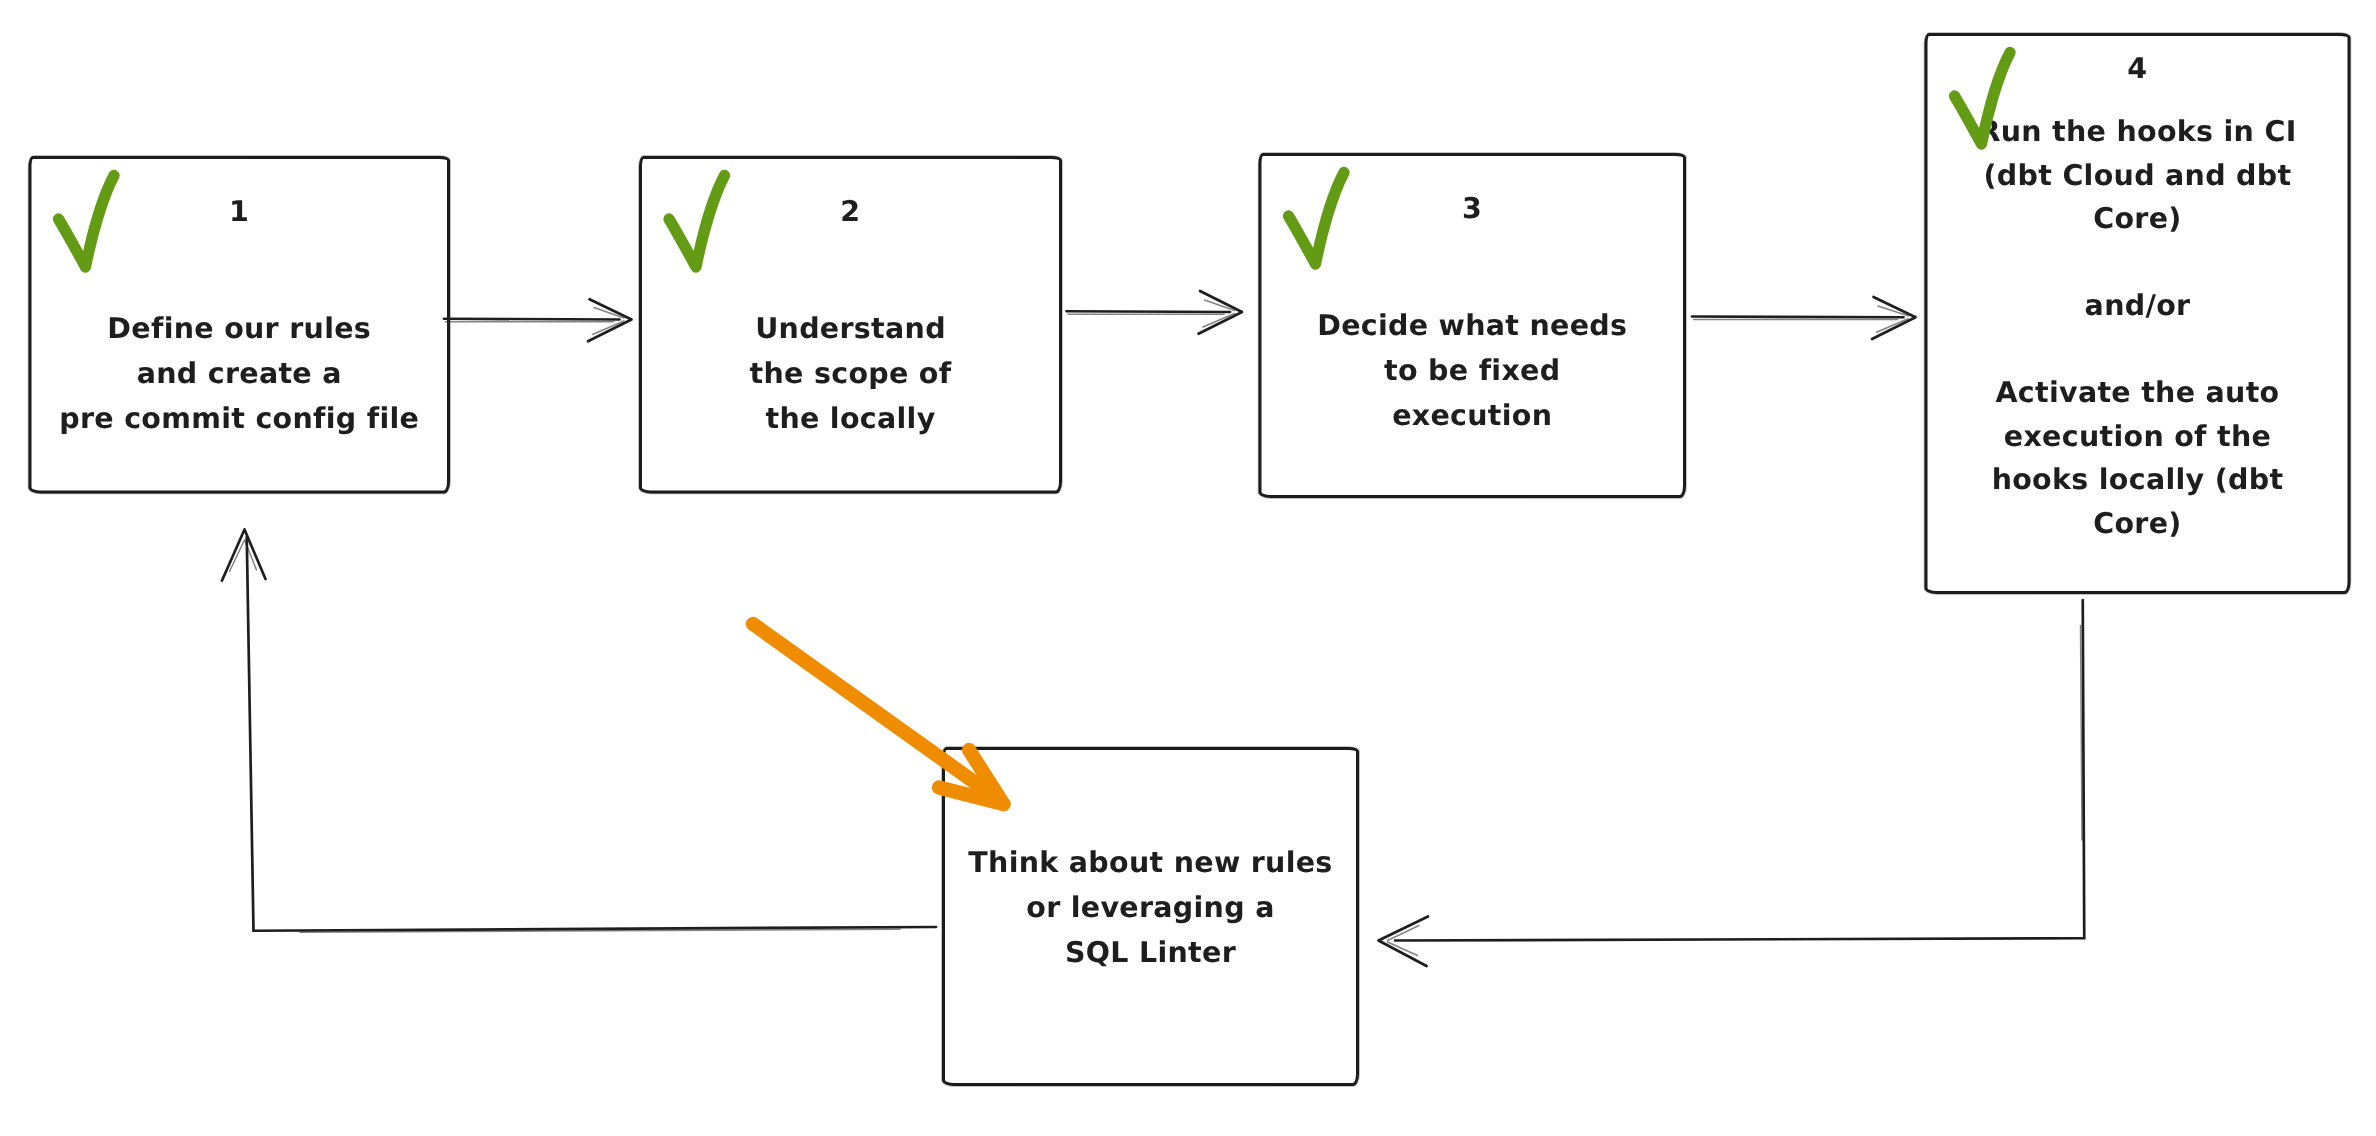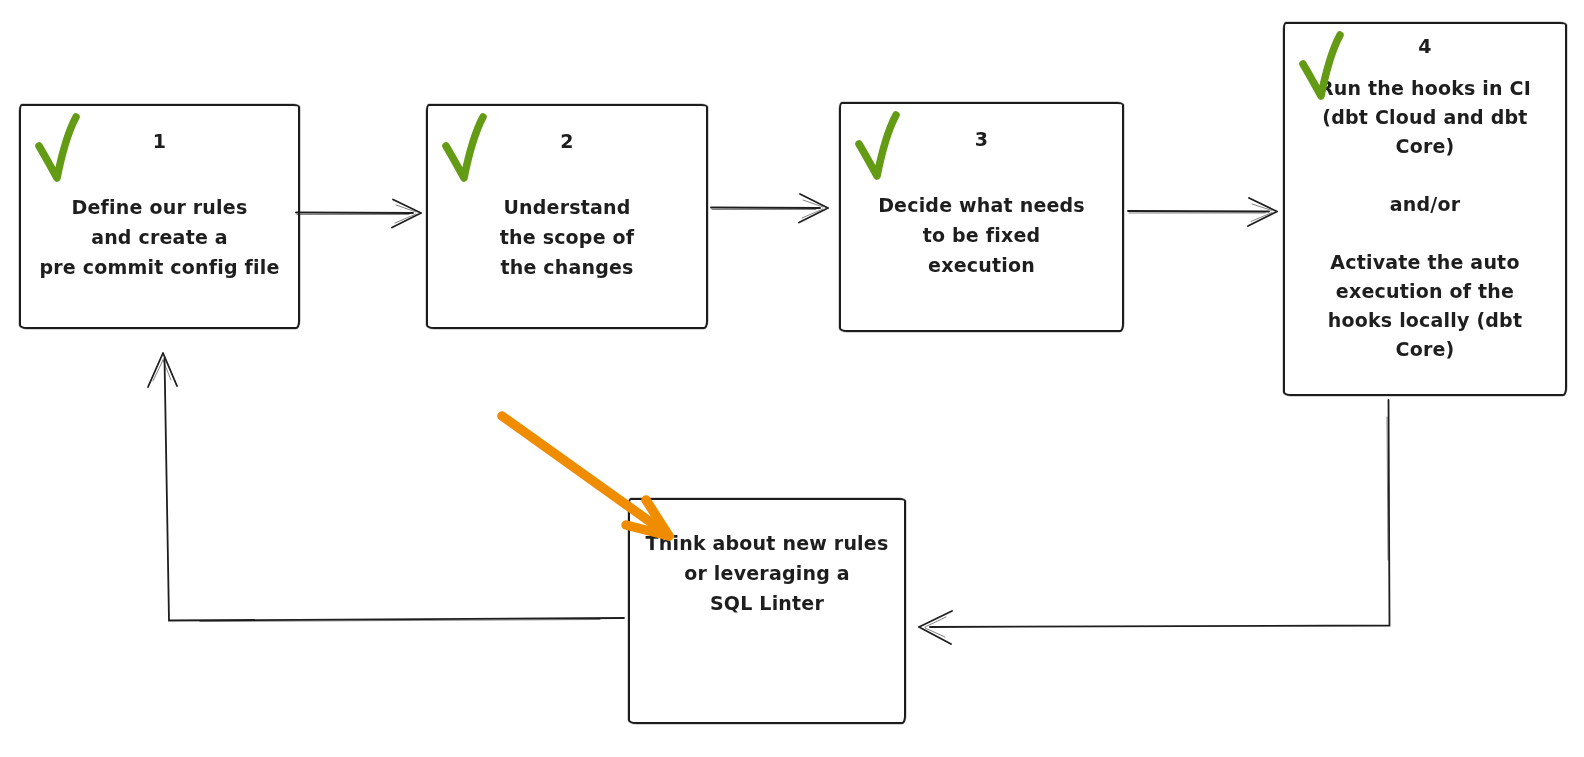--- a/index.html
+++ b/index.html
@@ -10,26 +10,26 @@
   }
   .canvas{position:absolute;inset:0;}
   .box{
     position:absolute;border:2.2px solid #1c1c1c;background:#ffffff;
     display:flex;flex-direction:column;align-items:center;
     border-radius:3px 7px 4px 8px / 7px 3px 8px 4px;
     box-shadow:0 0 0 0.5px rgba(20,20,20,.35);
   }
   .num{margin-top:24px;font-size:19px;font-weight:600;letter-spacing:.3px;}
   .label{
-    margin-top:40px;font-size:19px;font-weight:600;line-height:30px;
+    margin-top:52px;font-size:19px;font-weight:600;line-height:30px;
     text-align:center;white-space:pre-line;letter-spacing:.2px;padding:0 6px;
   }
   .box.tall .num{margin-top:11px;}
   .box.tall .label{margin-top:17px;line-height:29px;}
-  .box.feedback .label{margin-top:28px;}
+  .box.feedback .label{margin-top:60px;}
   .check{position:absolute;left:13px;top:6px;width:46px;height:74px;}
   .check path{fill:none;stroke:#639b14;stroke-width:7.5;stroke-linecap:round;stroke-linejoin:round;}
   svg.arrows{position:absolute;left:0;top:0;pointer-events:none;}
   .ink{fill:none;stroke:#1e1e1e;stroke-width:1.8;stroke-linecap:round;}
   .ink2{fill:none;stroke:#1e1e1e;stroke-width:1;stroke-linecap:round;opacity:.55;}
   .orange{fill:none;stroke:#f08c00;stroke-width:9.5;stroke-linecap:round;stroke-linejoin:round;}
 </style>
 </head>
 <body>
 
@@ -45,21 +45,21 @@
 pre commit config file</div>
   </div>
 
   <div class="box" style="left:426px;top:104px;width:278px;height:221px">
     <svg class="check" viewBox="0 0 46 74">
       <path d="M5,34 C11,44 17,55 23,66 C27,46 34,20 42,5"></path>
     </svg>
     <div class="num">2</div>
     <div class="label">Understand
 the scope of
-the changes</div>
+the locally</div>
   </div>
 
   <div class="box" style="left:839px;top:102px;width:281px;height:226px">
     <svg class="check" viewBox="0 0 46 74">
       <path d="M5,34 C11,44 17,55 23,66 C27,46 34,20 42,5"></path>
     </svg>
     <div class="num">3</div>
     <div class="label">Decide what needs
 to be fixed
 execution</div>

